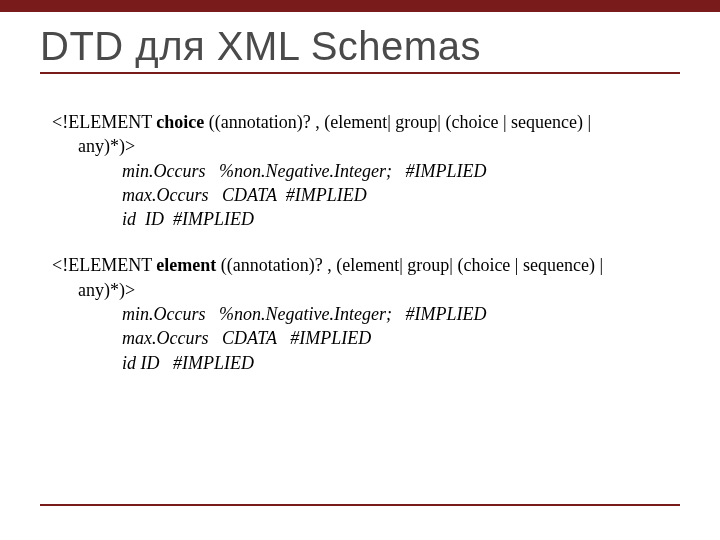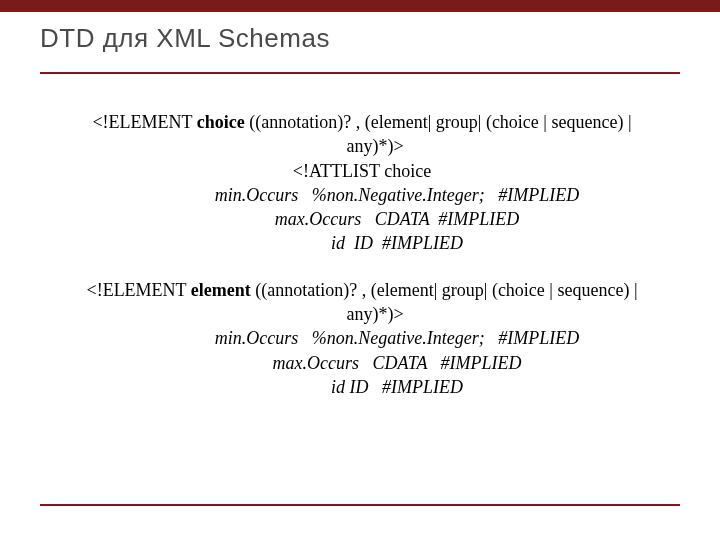--- a/index.html
+++ b/index.html
@@ -26,21 +26,21 @@
     height: 12px;
     background: #7a1b1b;
   }
   .title {
     position: absolute;
     top: 24px;
     left: 40px;
     right: 40px;
     font-family: Impact, "Arial Narrow", sans-serif;
     font-weight: 400;
-    font-size: 26px;
+    font-size: 40px;
     letter-spacing: 0.5px;
     color: #4a4a4a;
     line-height: 1.1;
   }
   .title-underline {
     position: absolute;
     top: 72px;
     left: 40px;
     right: 40px;
     height: 0;
@@ -50,21 +50,20 @@
     position: absolute;
     top: 110px;
     left: 52px;
     right: 48px;
     font-size: 18px;
     line-height: 1.35;
     color: #000;
   }
   .block {
     margin-bottom: 22px;
-    text-align: center;
   }
   .elem-line {
     font-family: "Times New Roman", Times, serif;
   }
   .elem-prefix {
     font-weight: normal;
   }
   .elem-name {
     font-weight: bold;
   }
@@ -100,21 +99,20 @@
   <div class="title">DTD для XML Schemas</div>
   <div class="title-underline"></div>
 
   <div class="body">
 
     <div class="block">
       <div class="elem-line">
         <span class="elem-prefix">&lt;!ELEMENT </span><span class="elem-name">choice</span><span class="elem-rest"> ((annotation)? , (element| group| (choice | sequence) |</span>
       </div>
       <div class="cont">any)*)&gt;</div>
-      <div class="attlist-line">&lt;!ATTLIST choice</div>
       <div class="att-line">min.Occurs   %non.Negative.Integer;   #IMPLIED</div>
       <div class="att-line">max.Occurs   CDATA  #IMPLIED</div>
       <div class="att-line">id  ID  #IMPLIED</div>
     </div>
 
     <div class="block">
       <div class="elem-line">
         <span class="elem-prefix">&lt;!ELEMENT </span><span class="elem-name">element</span><span class="elem-rest"> ((annotation)? , (element| group| (choice | sequence) |</span>
       </div>
       <div class="cont">any)*)&gt;</div>

